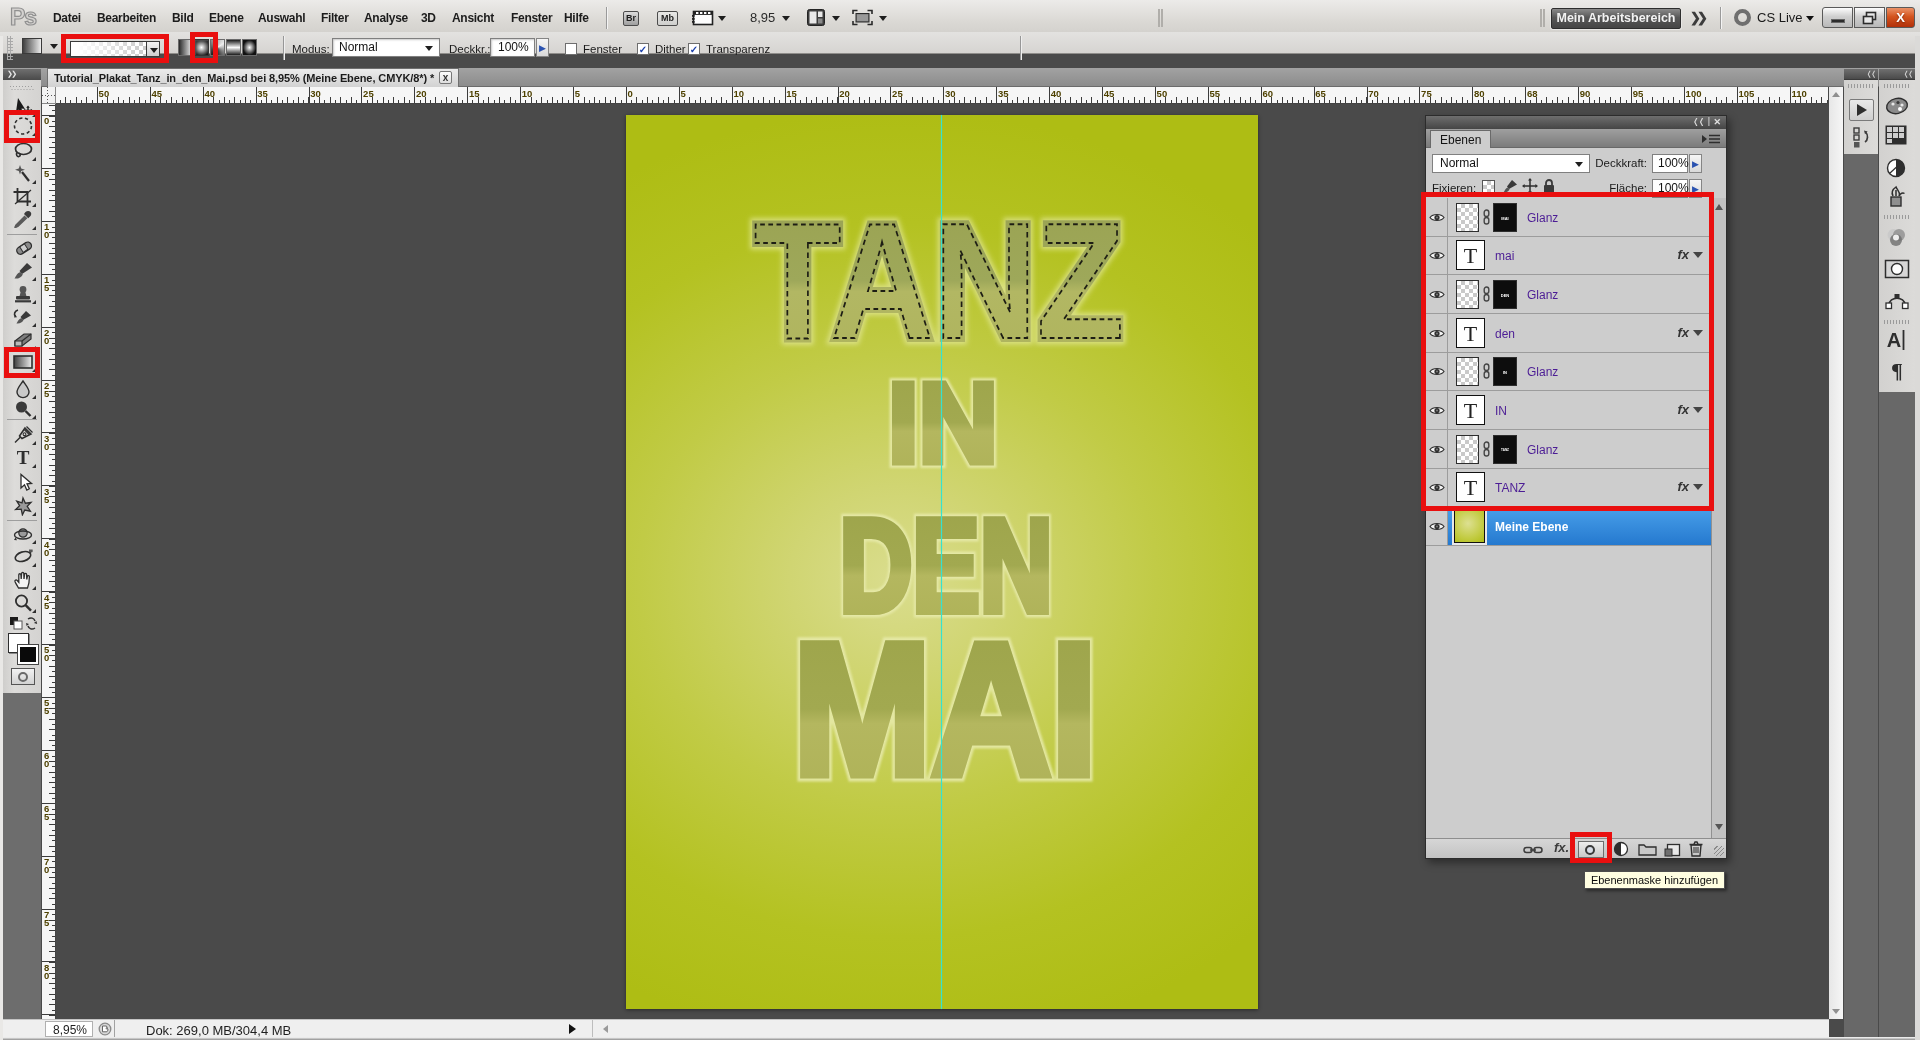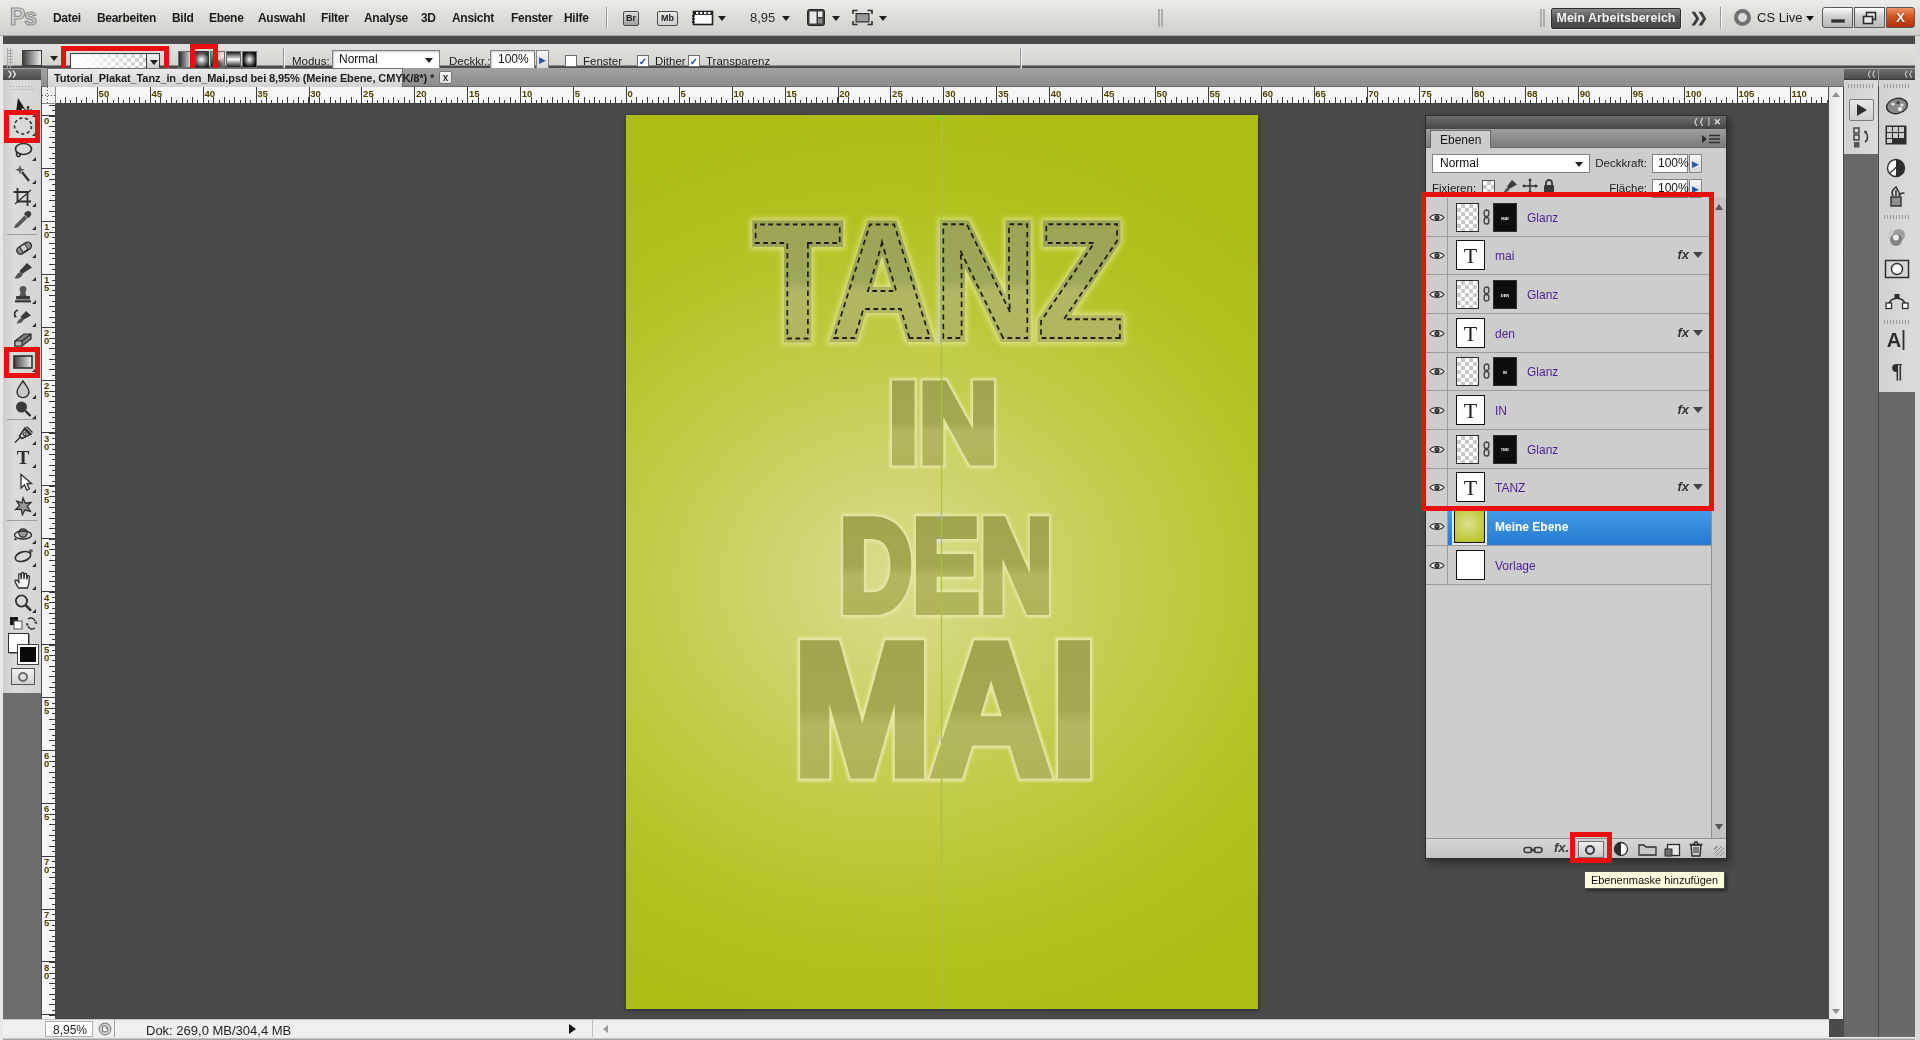--- a/index.html
+++ b/index.html
@@ -14,30 +14,30 @@
 #brbtn{left:623px;top:11px;width:16px;height:15px;background:linear-gradient(#dcdcdc,#9f9f9f);border:1px solid #4c4c4c;border-radius:2px;font-size:9px;font-weight:bold;color:#1d1d1d;text-align:center;line-height:13px}
 #mbbtn{left:657px;top:11px;width:21px;height:15px;border:1px solid #4c4c4c;border-radius:2px;font-size:9px;font-weight:bold;color:#1d1d1d;text-align:center;line-height:13px;background:linear-gradient(#e8e8e6,#cfcfcd)}
 .dda{position:absolute;width:0;height:0;border-left:4px solid transparent;border-right:4px solid transparent;border-top:5px solid #1e1e1e}
 #zoomtxt{left:750px;top:10px;font-size:13px;color:#2b2b2b}
 #mwork{left:1551px;top:8px;width:130px;height:21px;background:linear-gradient(#8a8a8a,#575757 45%,#454545);border:1px solid #2e2e2e;box-shadow:0 0 0 1px #e7e6e4;border-radius:2px;color:#f2f2f2;font-size:12.5px;font-weight:bold;text-align:center;line-height:19px}
 #chev{left:1690px;top:10px;font-size:13px;font-weight:bold;color:#3c3c3c;letter-spacing:-4px}
 #cslive{left:1757px;top:10px;font-size:13px;color:#1a1a1a}
 #csring{left:1734px;top:9px;width:17px;height:17px;border:4.5px solid #6f6f6f;border-radius:50%}
 .winbtn{position:absolute;top:7px;height:21px;border:1px solid #5a5a5a}
 
-#optbar{left:0;top:44px;width:1920px;height:22px;background:linear-gradient(#e3e2e0,#d6d4d1);border-bottom:1px solid #8f8d8a}
+#optbar{left:0;top:32px;width:1920px;height:22px;background:linear-gradient(#e3e2e0,#d6d4d1);border-bottom:1px solid #8f8d8a}
 .obsep{position:absolute;top:4px;width:1px;height:24px;background:#979797;box-shadow:1px 0 0 #efefef}
 .oblab{position:absolute;top:11px;font-size:11.5px;color:#1b1b1b}
 .obfield{position:absolute;background:#fff;border:1px solid #7f7f7f;box-shadow:inset 1px 1px 2px #c9c9c9;font-size:12px;color:#111}
 .spin{position:absolute;background:linear-gradient(#f6f6f6,#d9d9d9);border:1px solid #858585;color:#2a52b0;text-align:center}
 .redbox{position:absolute;border:5px solid #e90f0f}
 .cb{position:absolute;top:11px;width:12px;height:12px;background:#fff;border:1px solid #6e6e6e;font-size:10px;line-height:11px;text-align:center;color:#1a3faa;font-weight:bold}
 
 #tabstrip{left:0;top:68px;width:1920px;height:19px;background:linear-gradient(#a2a2a2,#8c8c8c);border-bottom:1px solid #6b6b6b}
-#tab{left:47px;top:68px;width:356px;height:19px;background:linear-gradient(#ebebeb,#d2d2d2);border:1px solid #6f6f6f;border-bottom:none;font-size:11px;font-weight:bold;color:#1b1b1b;line-height:18px;padding-left:6px;letter-spacing:-0.1px;white-space:nowrap}
+#tab{left:47px;top:68px;width:412px;height:19px;background:linear-gradient(#ebebeb,#d2d2d2);border:1px solid #6f6f6f;border-bottom:none;font-size:11px;font-weight:bold;color:#1b1b1b;line-height:18px;padding-left:6px;letter-spacing:-0.1px;white-space:nowrap}
 #tabx{left:439px;top:71px;width:13px;height:13px;border:1px solid #777;background:linear-gradient(#fdfdfd,#dedede);font-size:10px;line-height:11px;text-align:center;color:#333;font-weight:bold;border-radius:2px}
 .dockhead{position:absolute;top:69px;height:11px;background:linear-gradient(#6f6f6f,#4a4a4a);border-bottom:1px solid #3a3a3a;color:#d8d8d8;font-size:7px;line-height:10px;text-align:right;padding-right:3px;letter-spacing:-1.5px}
 
 #toolhead{left:3px;top:69px;width:38px;height:11px;background:linear-gradient(#6f6f6f,#4a4a4a);color:#e8e8e8;font-size:7px;line-height:10px;padding-left:4px;letter-spacing:-1.5px}
 #toolbar{left:3px;top:80px;width:38px;height:613px;background:linear-gradient(90deg,#cfcecc,#dddcda 30%,#d4d3d1)}
 .tool{position:absolute;left:9px;width:22px;height:20px}
 .tool:after{content:"";position:absolute;right:-2px;bottom:0;border-left:4px solid transparent;border-bottom:4px solid #2e2e2e}
 .toolsep{position:absolute;left:4px;width:30px;height:1px;background:#9e9e9e}
 #leftfill{left:3px;top:693px;width:38px;height:326px;background:#6d6d6d}
 #leftedge{left:0;top:36px;width:3px;height:1004px;background:#e9e8e6}
@@ -686,31 +686,20 @@
           <path d="M1 5.5 C4 1.5 12 1.5 15 5.5 C12 9.5 4 9.5 1 5.5Z" fill="#f4f4f4" stroke="#2e2e2e" stroke-width="1.2"></path>
           <circle cx="8" cy="5.5" r="2.6" fill="#2e2e2e"></circle>
           <circle cx="8" cy="5.5" r="1.1" fill="#777"></circle>
         </svg>
       </div>
 <div class="abs" style="left:28px;top:3px;width:31px;height:33px;background:#fff;border:1px solid #111;box-shadow:0 0 0 2px #e8e8e8">
         <div style="width:100%;height:100%;background:radial-gradient(circle at 45% 40%,#dde092,#c3cc44 60%,#afbd16)"></div>
       </div>
 <span class="lname" style="left:69px;color:#fff;font-weight:bold">Meine Ebene</span>
 </div>
-<div class="row" style="top:430px">
-<div class="eyecell">
-        <svg width="16" height="11" viewBox="0 0 16 11" style="position:absolute;left:3px;top:14px">
-          <path d="M1 5.5 C4 1.5 12 1.5 15 5.5 C12 9.5 4 9.5 1 5.5Z" fill="#f4f4f4" stroke="#2e2e2e" stroke-width="1.2"></path>
-          <circle cx="8" cy="5.5" r="2.6" fill="#2e2e2e"></circle>
-          <circle cx="8" cy="5.5" r="1.1" fill="#777"></circle>
-        </svg>
-      </div>
-<div class="abs" style="left:30px;top:4px;width:29px;height:30px;background:#fff;border:1px solid #111"></div>
-<span class="lname" style="left:69px">Vorlage</span>
-</div>
 <div id="plist-scroll">
 <div class="abs" style="left:3px;top:6px;width:0;height:0;border-left:4.5px solid transparent;border-right:4.5px solid transparent;border-bottom:6px solid #555"></div>
 <div class="abs" style="left:3px;top:626px;width:0;height:0;border-left:4.5px solid transparent;border-right:4.5px solid transparent;border-top:6px solid #555"></div>
 </div>
 <div id="pbottom">
 <svg class="pbico" style="left:97px;top:6px" width="20" height="10" viewBox="0 0 20 10">
         <g fill="none" stroke="#3c3c3c" stroke-width="1.5">
           <rect x="1" y="2.5" width="8" height="5" rx="2.5"></rect>
           <rect x="11" y="2.5" width="8" height="5" rx="2.5"></rect>
           <line x1="7" y1="5" x2="13" y2="5"></line>

